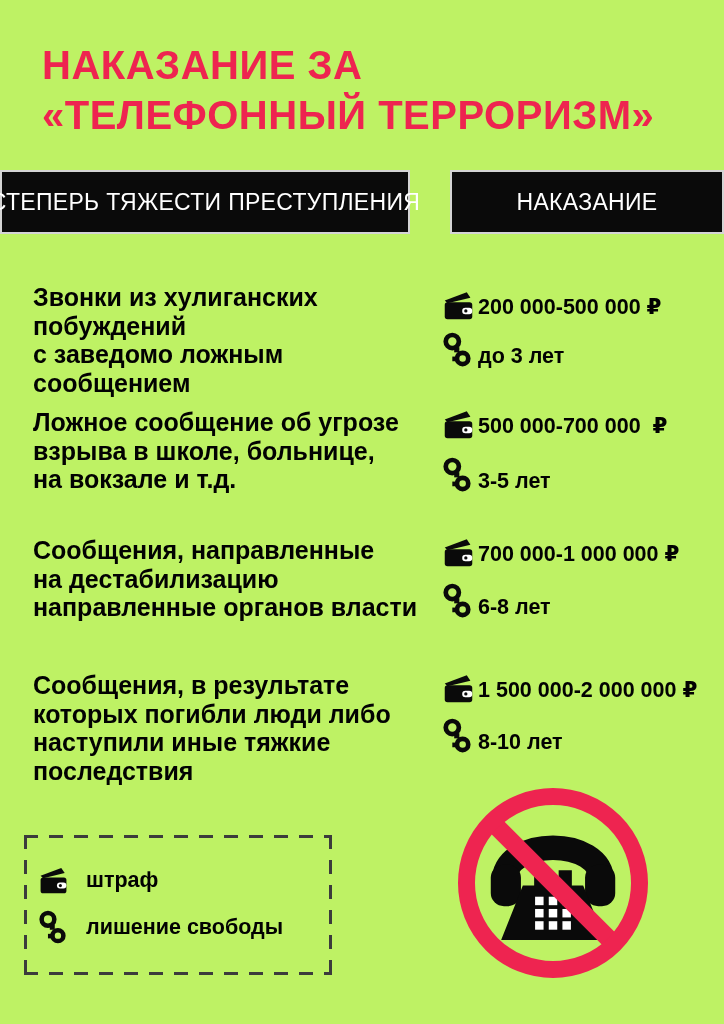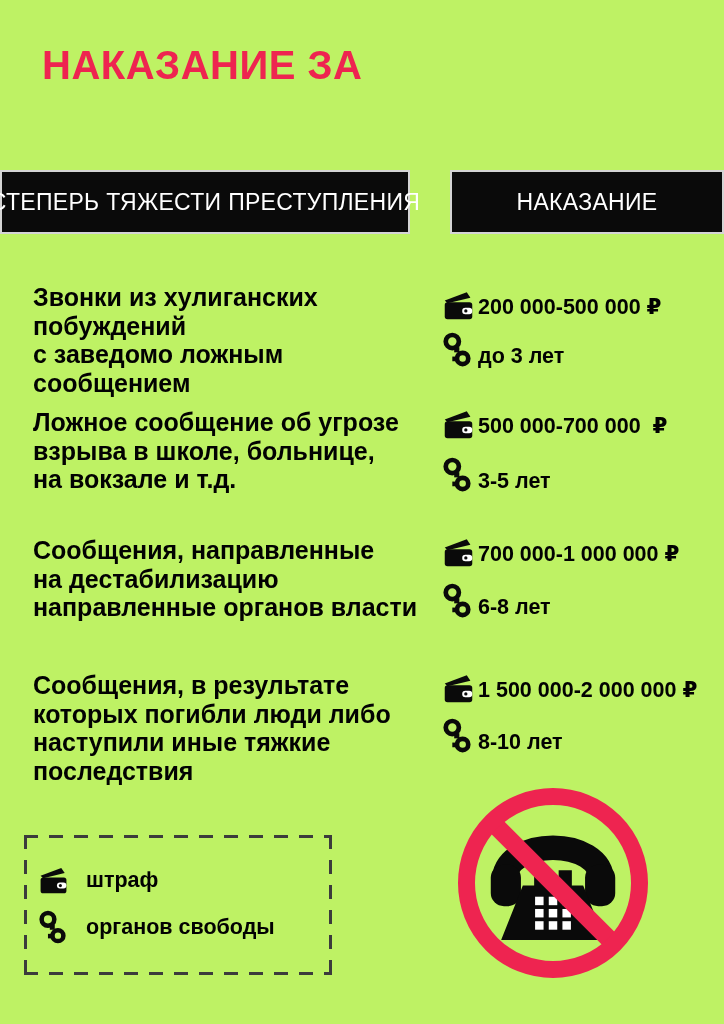--- a/index.html
+++ b/index.html
@@ -56,20 +56,21 @@
     background:var(--accent); transform:rotate(45deg); z-index:2;
   }
 </style>
 </head>
 <body>
 
 <div class="poster" style="--accent: #ee2450; --ink: #0a0a0a;">
 
   <div class="title">
     <div>НАКАЗАНИЕ ЗА</div>
+    <div>«ТЕЛЕФОННЫЙ ТЕРРОРИЗМ»</div>
   </div>
 
   <div class="hdr hdr-left">СТЕПЕРЬ ТЯЖЕСТИ ПРЕСТУПЛЕНИЯ</div>
   <div class="hdr hdr-right">НАКАЗАНИЕ</div>
 
   <div class="crime" style="top:283px">
     <div>Звонки из хулиганских</div>
     <div>побуждений</div>
     <div>с заведомо ложным сообщением</div>
   </div>
@@ -195,21 +196,21 @@
     </div>
     <div class="legend-item" style="top:72px;height:40px">
       <span class="ic">
         <svg width="29" height="37" viewBox="0 0 32 38" fill="currentColor">
             <circle cx="11" cy="10" r="7" fill="none" stroke="currentColor" stroke-width="5"></circle>
             <rect x="13" y="16" width="5.5" height="5.5"></rect>
             <circle cx="22" cy="28" r="6" fill="none" stroke="currentColor" stroke-width="5"></circle>
             <rect x="11" y="26" width="6" height="5"></rect>
           </svg>
       </span>
-      <span class="legend-label">органов свободы</span>
+      <span class="legend-label">лишение свободы</span>
     </div>
   </div>
 
   <div class="nosign">
     <svg class="phone" width="132" height="125" viewBox="0 0 140 132" fill="currentColor">
       <path d="M18 64 C 18 16, 122 16, 122 64" fill="none" stroke="currentColor" stroke-width="26"></path>
       <rect x="4" y="46" width="32" height="44" rx="14"></rect>
       <rect x="104" y="46" width="32" height="44" rx="14"></rect>
       <path d="M38 68 L50 68 L50 52 L64 52 L64 68 L76 68 L76 52 L90 52 L90 68 L102 68 L125 126 L15 126 Z"></path>
       <g fill="#ffffff">

